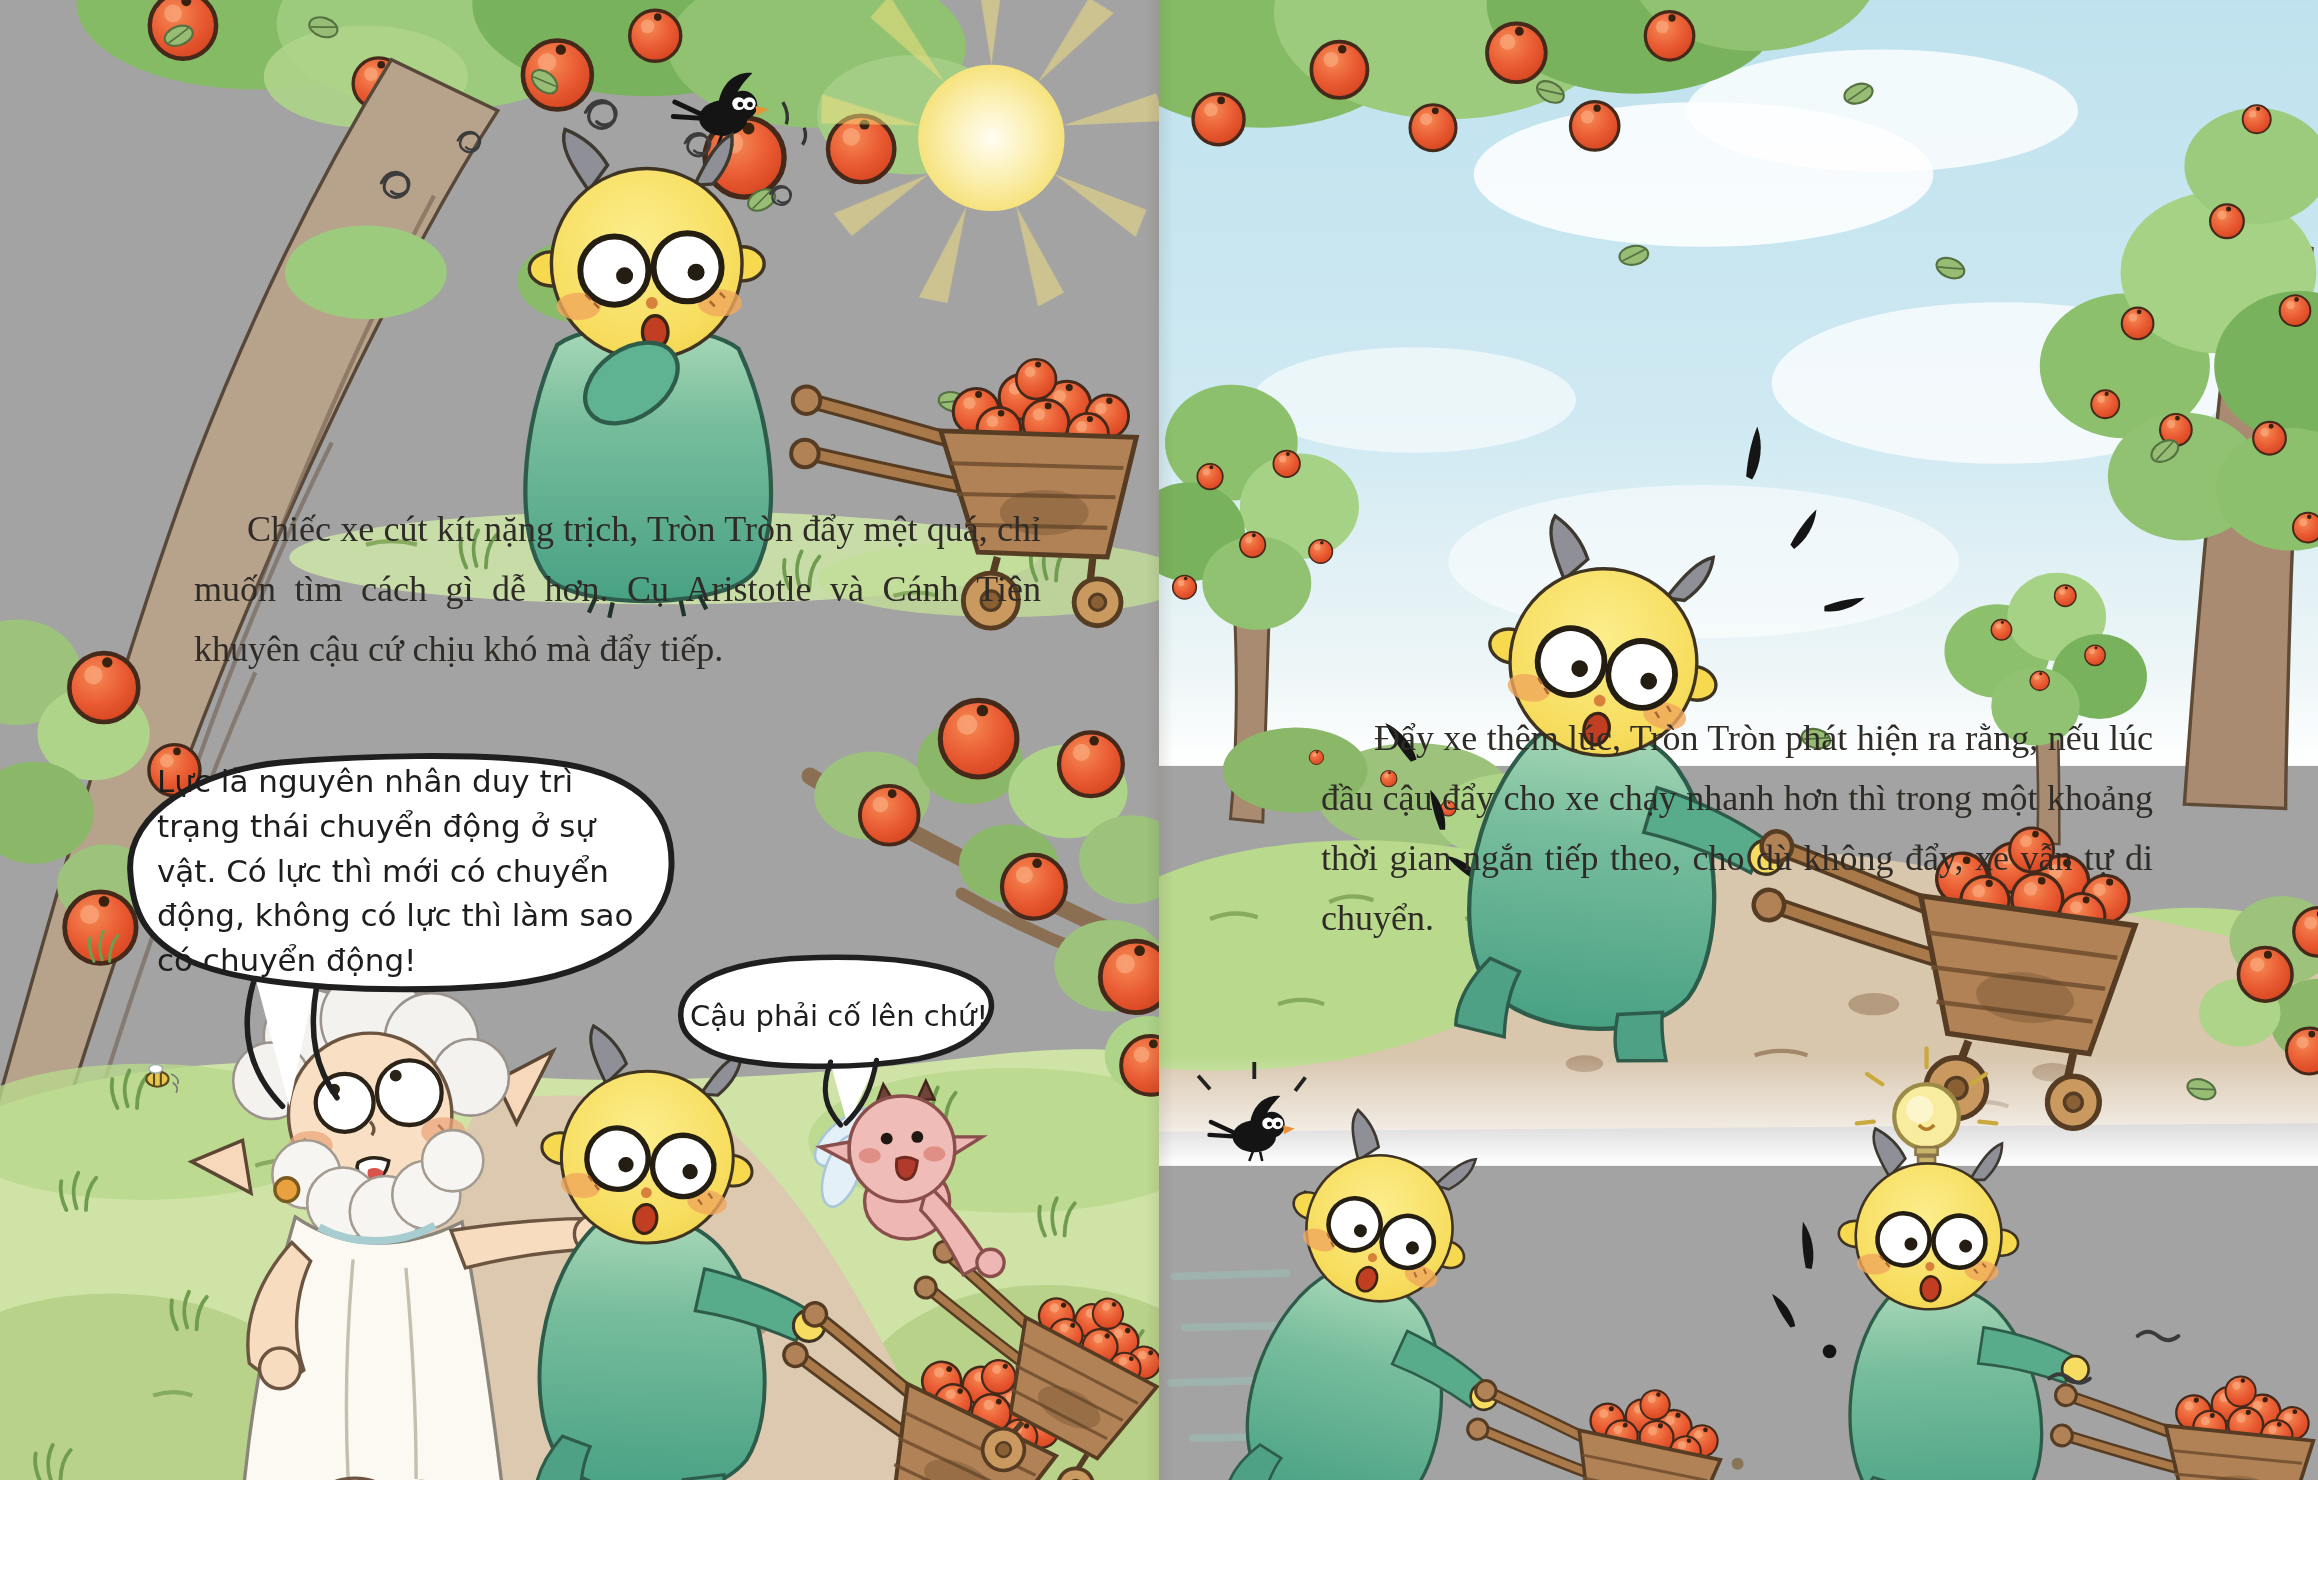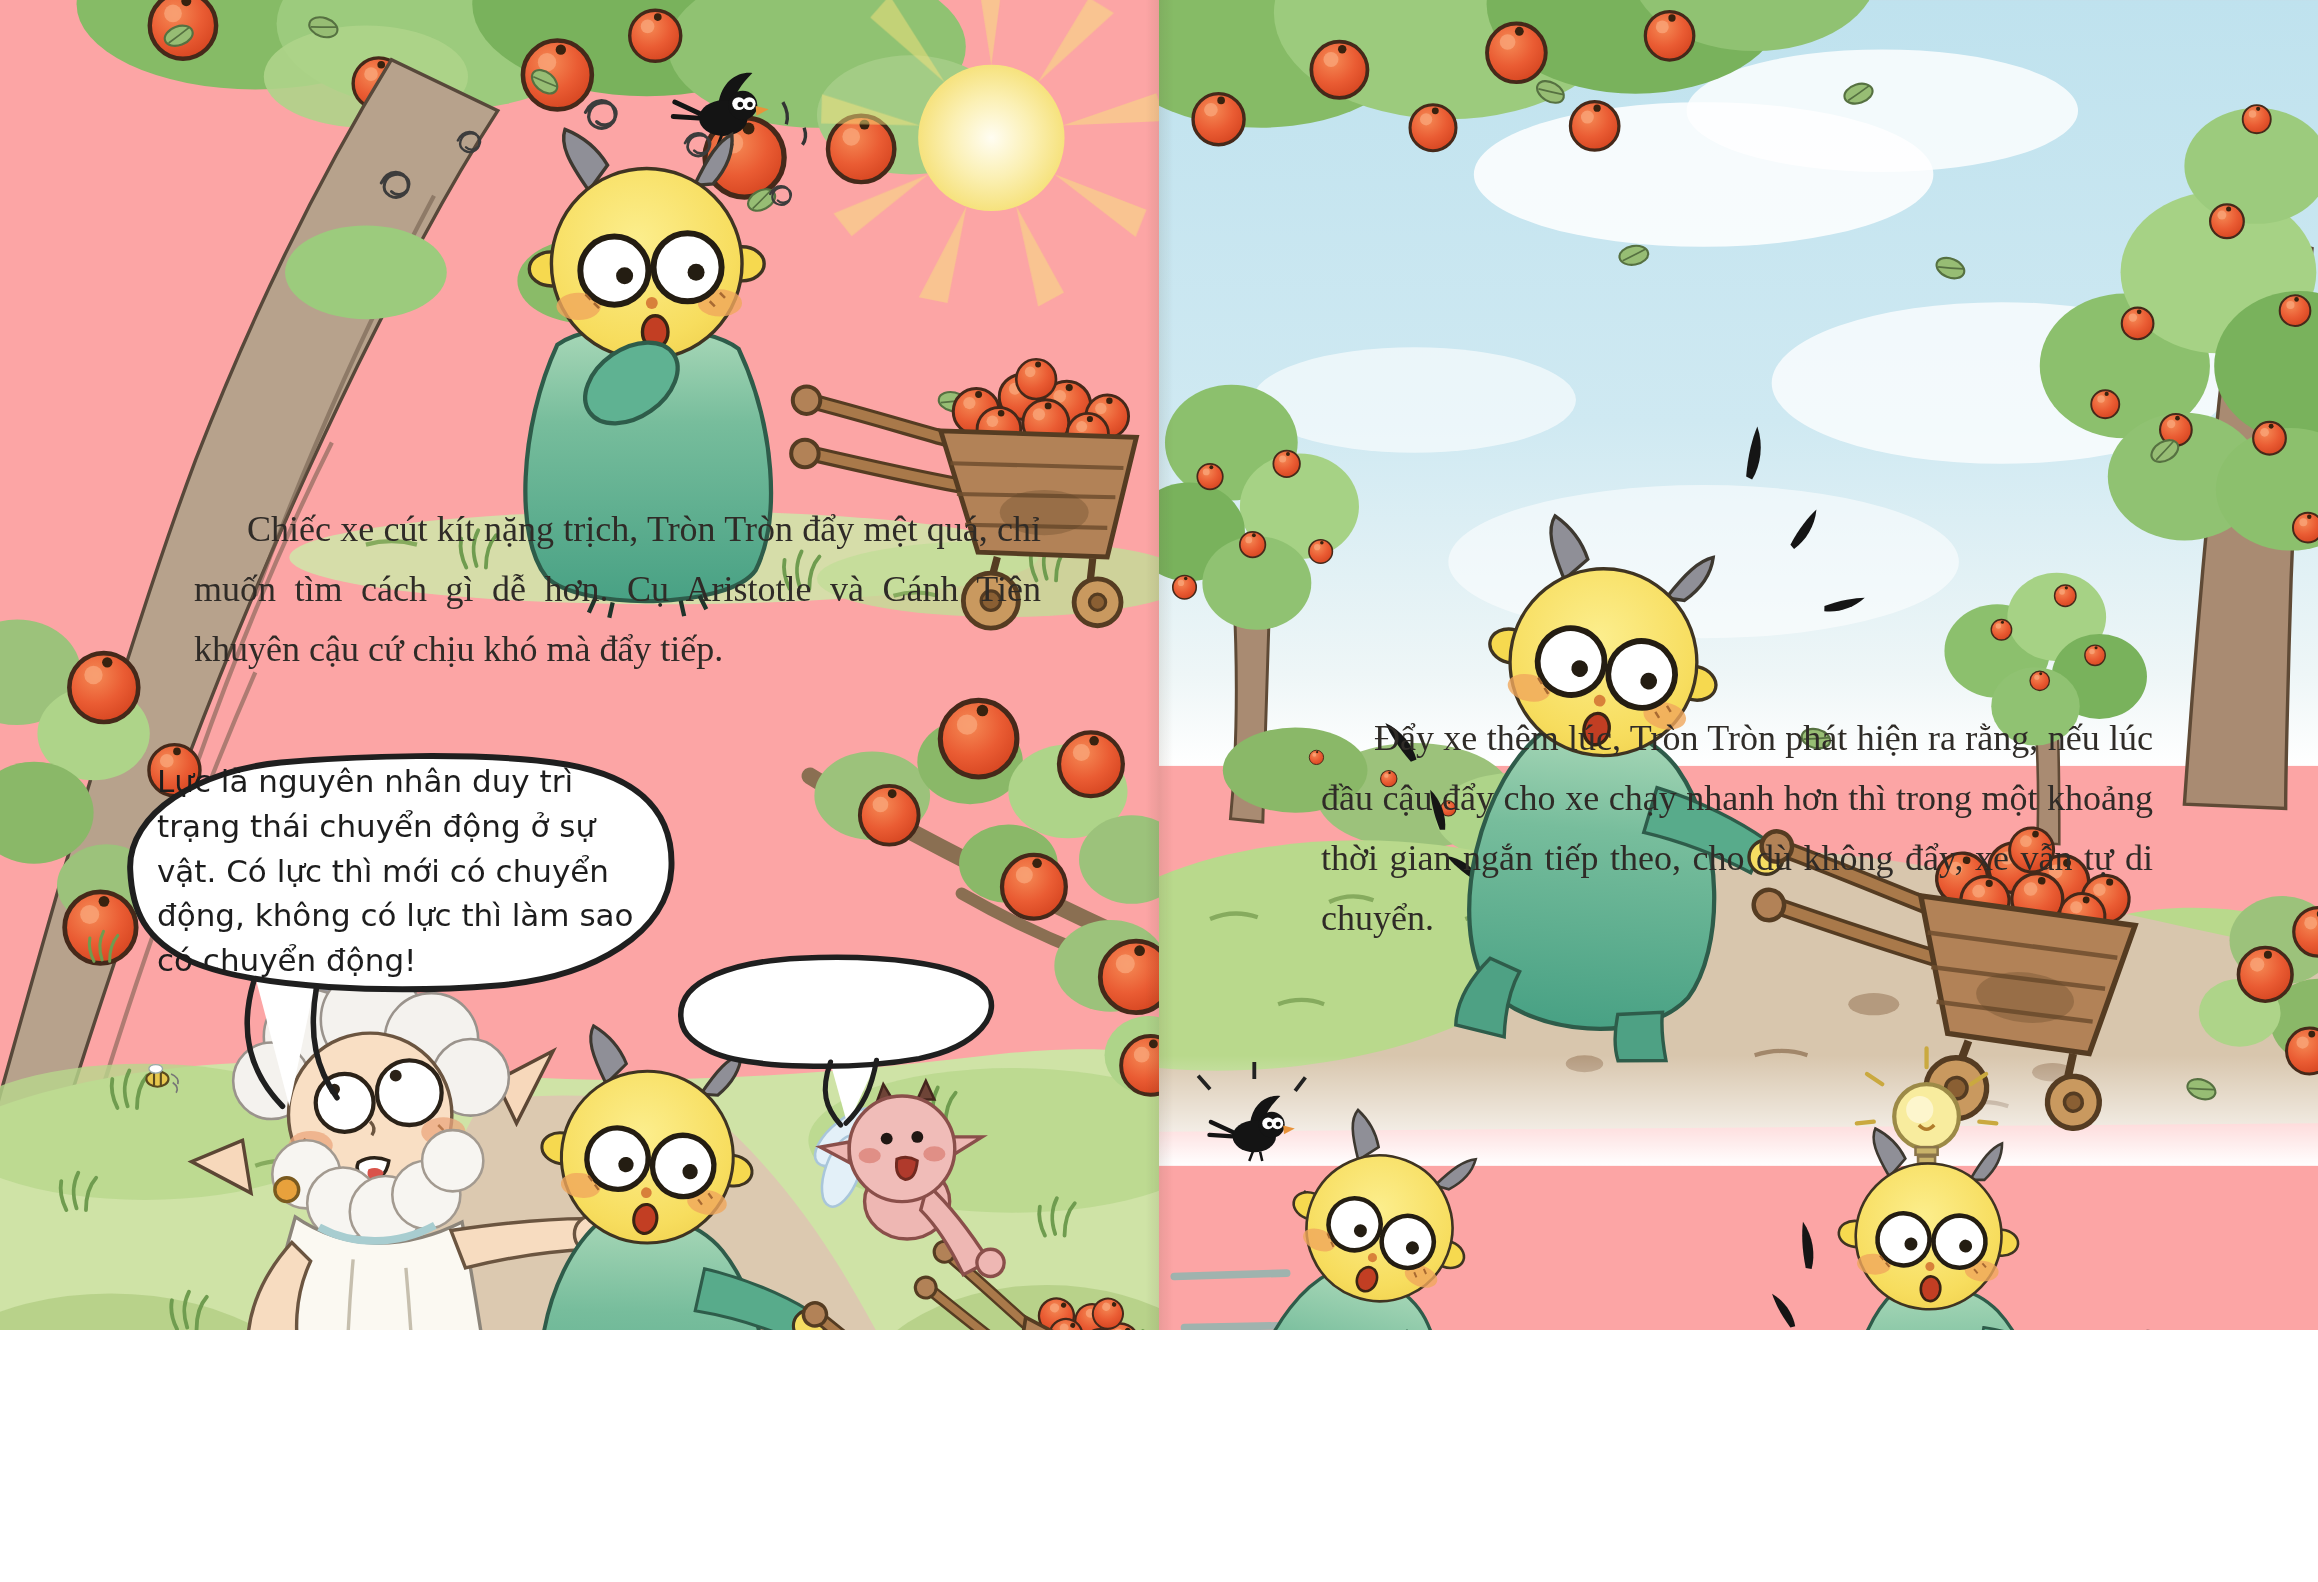--- a/index.html
+++ b/index.html
@@ -1,16 +1,16 @@
 <!DOCTYPE html>
 <html style="font-size:13.6px"><head>
 <meta charset="utf-8">
 <style>
   html,body{margin:0;padding:0;background:#ffffff;}
-  .spread{position:relative;width:2319px;height:1330px;background:#fca5a5;overflow:hidden;
+  .spread{position:relative;width:2319px;height:1480px;background:#a3a3a3;overflow:hidden;
           font-family:"Liberation Serif", serif;}
   .page{position:absolute;top:0;height:1582px;width:1159px;}
   .page.left{left:0;}
   .page.right{left:1159px;}
   .illus{position:absolute;left:0;top:0;width:1159px;height:1582px;}
   .narration{position:absolute;color:#2f2b27;font-size:36px;line-height:60px;
              text-align:justify;text-indent:53px;margin:0;}
   .narration p{margin:0;text-indent:53px;}
   #left-narration{left:194px;top:499px;width:847px;}
   #right-narration{left:162px;top:708px;width:832px;}
@@ -374,20 +374,21 @@
       <g>
         <path d="M975,1246 L1032,1244 L996,1322 Z" fill="#ffffff"></path>
         <path d="M800,1192 C800,1152 860,1130 940,1126 C1030,1122 1130,1130 1158,1162 C1180,1190 1150,1230 1080,1244 C1000,1258 880,1256 836,1236 C808,1222 800,1210 800,1192 Z" fill="#ffffff" stroke="#1f1f1f" stroke-width="6.5"></path>
         <path d="M976,1248 C964,1282 970,1302 988,1322" stroke="#1f1f1f" stroke-width="6" fill="none" stroke-linecap="round"></path>
         <path d="M1030,1246 C1024,1280 1014,1300 994,1320" stroke="#1f1f1f" stroke-width="6" fill="none" stroke-linecap="round"></path>
       </g>
     </svg>
 
     <p class="narration" id="left-narration">Chiếc xe cút kít nặng trịch, Tròn Tròn đẩy mệt quá, chỉ muốn tìm cách gì dễ hơn. Cụ Aristotle và Cánh Tiên khuyên cậu cứ chịu khó mà đẩy tiếp.</p>
     <div class="bubble-text" id="aristotle-bubble-text">Lực là nguyên nhân duy trì trạng thái chuyển động ở sự vật. Có lực thì mới có chuyển động, không có lực thì làm sao có chuyển động!</div>
+    <div class="bubble-text" id="fairy-bubble-text">Cậu phải cố lên chứ!</div>
     <div class="page-number" id="page-num-left">6</div>
   </div>
 
   <div class="page right">
     <svg class="illus" viewBox="0 0 1362 1859">
 
       <rect x="0" y="0" width="1362" height="900" fill="url(#skygrad)"></rect>
       <g fill="#ffffff">
         <ellipse cx="640" cy="205" rx="270" ry="85" opacity=".85"></ellipse>
         <ellipse cx="850" cy="130" rx="230" ry="72" opacity=".8"></ellipse>

